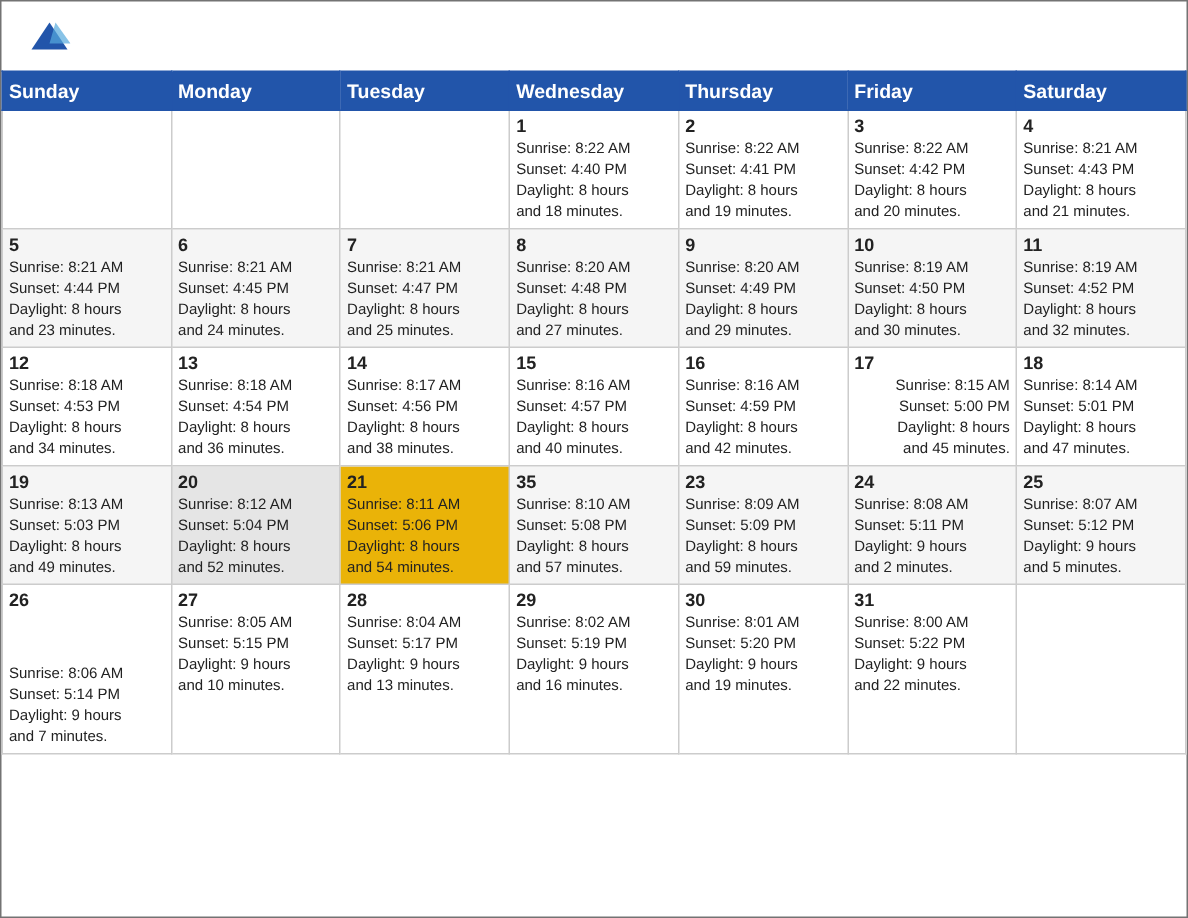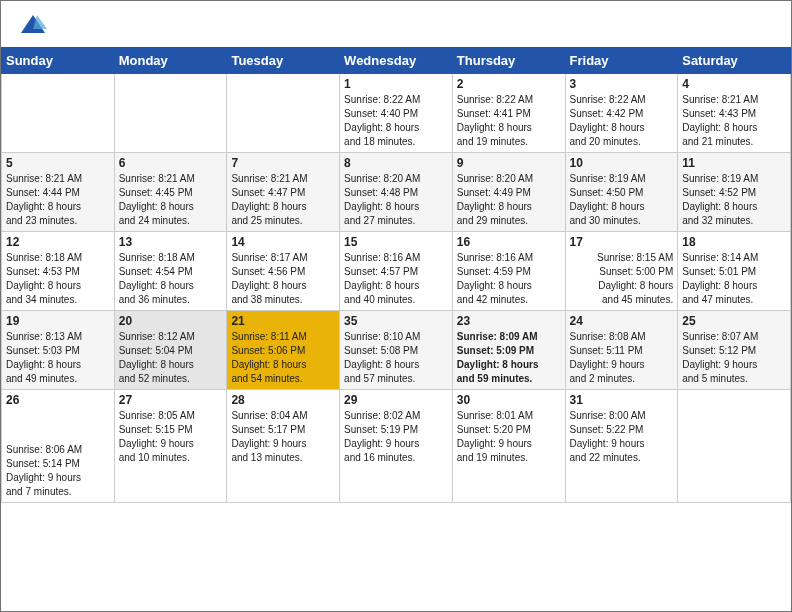--- a/index.html
+++ b/index.html
@@ -293,21 +293,21 @@
           </td>
           <td style="background: rgb(245, 245, 245);">
             <div class="day-num">35</div>
             <div class="day-info" style="white-space: pre-line;">Sunrise: 8:10 AM
 Sunset: 5:08 PM
 Daylight: 8 hours
 and 57 minutes.</div>
           </td>
           <td style="background: rgb(245, 245, 245);">
             <div class="day-num">23</div>
-            <div class="day-info" style="white-space: pre-line; font-weight: bold;">Sunrise: 8:09 AM
+            <div class="day-info" style="white-space: pre-line;">Sunrise: 8:09 AM
 Sunset: 5:09 PM
 Daylight: 8 hours
 and 59 minutes.</div>
           </td>
           <td style="background: rgb(245, 245, 245);">
             <div class="day-num">24</div>
             <div class="day-info" style="white-space: pre-line;">Sunrise: 8:08 AM
 Sunset: 5:11 PM
 Daylight: 9 hours
 and 2 minutes.</div>

